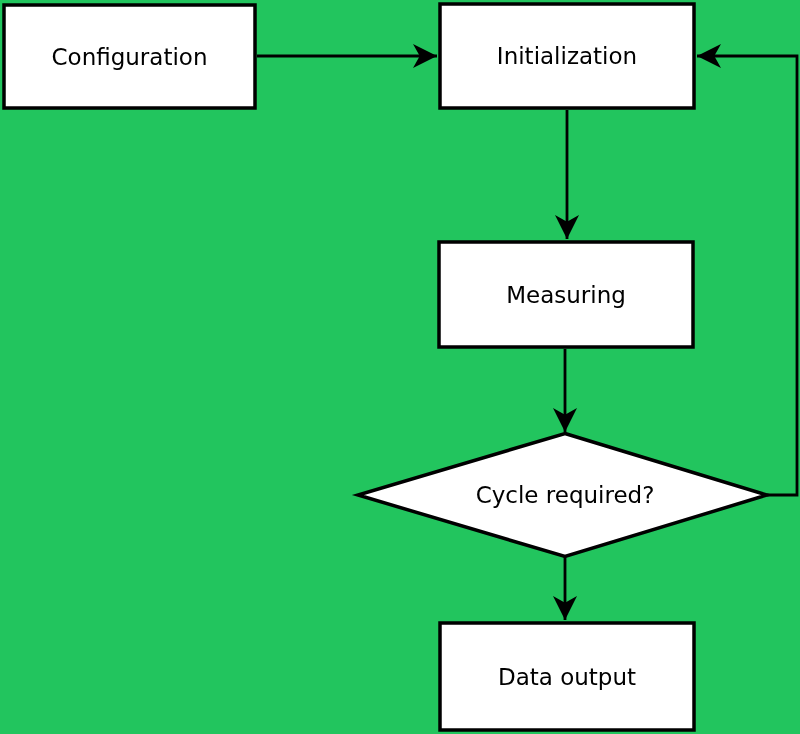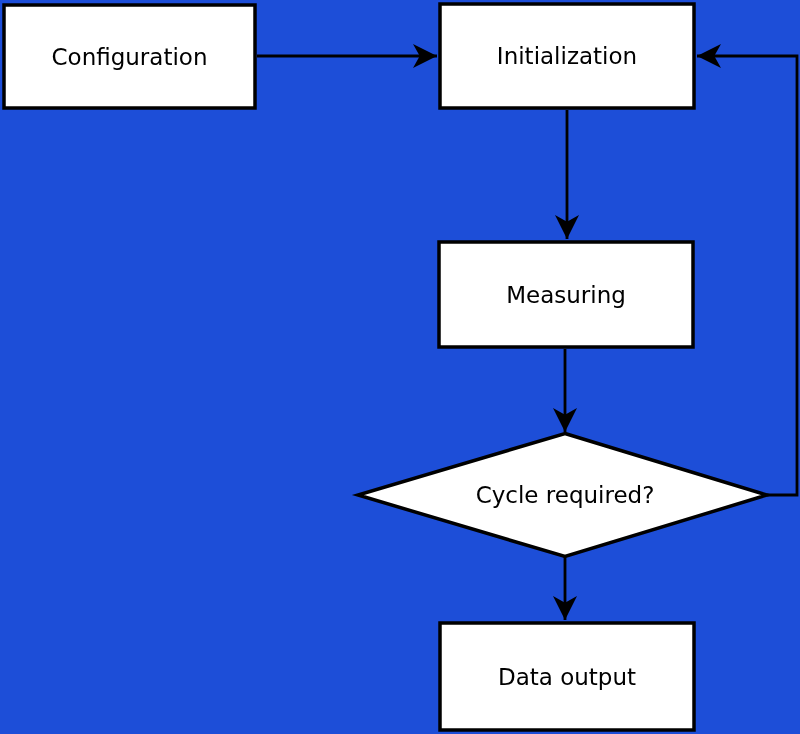--- a/index.html
+++ b/index.html
@@ -4,21 +4,21 @@
 <style>
   html, body {
     margin: 0;
     padding: 0;
     background: #ffffff;
   }
   .canvas {
     position: relative;
     width: 800px;
     height: 734px;
-    background: #1d4ed8;
+    background: #22c55e;
     overflow: hidden;
   }
   svg text {
     font-family: "DejaVu Sans", "Liberation Sans", sans-serif;
     font-size: 23px;
     fill: #000000;
     text-anchor: middle;
   }
   .node-shape {
     fill: #ffffff;

